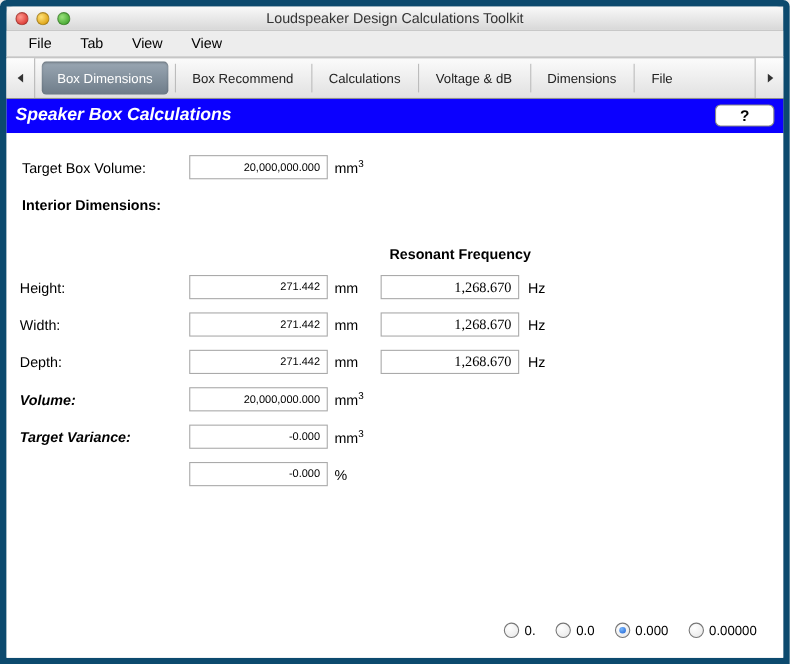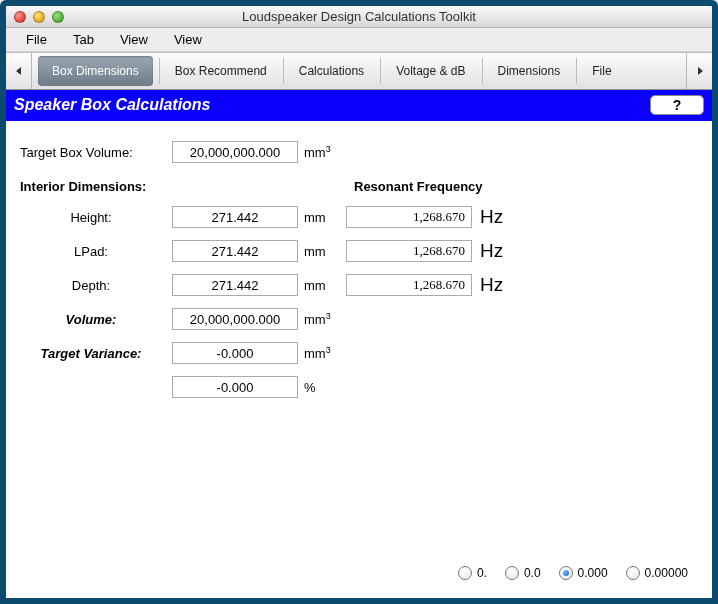--- a/index.html
+++ b/index.html
@@ -21,31 +21,31 @@
   .tabs { flex: 1; display: flex; align-items: stretch; overflow: hidden; }
   .tab { display: flex; align-items: center; padding: 0 16px; font-size: 12px; color: #222; position: relative; cursor: default; white-space: nowrap; }
   .tab + .tab::before { content:""; position:absolute; left:0; top:5px; bottom:5px; width:1px; background:#bcbcbc; }
   .tab.active { background: linear-gradient(#9aa7b3,#6e7c89); color: #fff; border-radius: 4px; margin: 3px 6px; padding: 0 14px; box-shadow: inset 0 1px 2px rgba(0,0,0,0.3); }
   .tab.active::before { display:none; }
   .header { background: #0b00ff; color: #fff; font-weight: bold; font-size: 16px; padding: 5px 8px 6px 8px; display: flex; align-items: center; justify-content: space-between; font-style: italic; }
   .help-btn { background: #fff; color: #000; font-style: normal; font-weight: bold; border: 1px solid #888; border-radius: 5px; width: 54px; height: 20px; font-size: 14px; display:flex; align-items:center; justify-content:center; cursor: default; }
   .content { flex: 1; background: #fff; padding: 14px 12px 8px 12px; display: flex; flex-direction: column; }
   .form-area { flex: 1; }
   .row { display: flex; align-items: center; height: 34px; }
-  .label-col { width: 154px; text-align: center; padding-right: 8px; font-size: 13px; }
+  .label-col { width: 154px; text-align: left; padding-right: 8px; font-size: 13px; }
   .bold-it { font-weight: bold; font-style: italic; }
-  .field { width: 126px; height: 22px; border: 1px solid #aaa; background: #fff; text-align: center; padding: 2px 6px; font-family: inherit; font-size: 13px; }
+  .field { width: 126px; height: 22px; border: 1px solid #aaa; background: #fff; text-align: right; padding: 2px 6px; font-family: inherit; font-size: 10px; }
   .unit { width: 42px; padding-left: 6px; font-size: 13px; position: relative; }
   .unit sup { font-size: 9px; vertical-align: super; }
   .col2-field { width: 126px; height: 22px; border: 1px solid #aaa; background: #fff; text-align: right; padding: 2px 6px; font-family: Liberation Serif, serif; font-size: 13px; margin-left: 6px; }
-  .unit2 { padding-left: 8px; font-size: 19px; }
+  .unit2 { padding-left: 8px; font-size: 13px; }
   .section-label { font-weight: bold; font-size: 13px; }
   .sections-row { display:flex; margin-top: 10px; margin-bottom: 6px; }
   .sec-left { width: 330px; padding-left: 2px; }
-  .sec-right { padding-left: 6px; }
+  .sec-right { padding-left: 6px; margin-top: 44px; }
   .footer { border-top: 0px; padding: 8px 12px 10px 0; display: flex; justify-content: flex-end; gap: 18px; align-items:center; }
   .radio { display: flex; align-items: center; gap: 5px; font-size: 12px; cursor: default; }
   .radio-circle { width: 14px; height: 14px; border-radius: 50%; border: 1px solid #777; background: radial-gradient(circle at 35% 30%, #fff, #e6e6e6); display:flex; align-items:center; justify-content:center; }
   .radio.selected .radio-circle::after { content:""; width:6px; height:6px; border-radius:50%; background: radial-gradient(circle at 35% 30%, #7ab8ff, #1a5fd0); }
 </style>
 </head>
 <body>
 
 <div class="window">
 
@@ -107,21 +107,21 @@
 
       <div class="row">
         <div class="label-col">Height:</div>
         <input class="field" value="271.442" style="">
         <div class="unit">mm</div>
         <input class="col2-field" value="1,268.670" style="">
         <div class="unit2">Hz</div>
       </div>
 
       <div class="row">
-        <div class="label-col">LPad:</div>
+        <div class="label-col">Width:</div>
         <input class="field" value="271.442" style="">
         <div class="unit">mm</div>
         <input class="col2-field" value="1,268.670" style="">
         <div class="unit2">Hz</div>
       </div>
 
       <div class="row">
         <div class="label-col">Depth:</div>
         <input class="field" value="271.442" style="">
         <div class="unit">mm</div>

